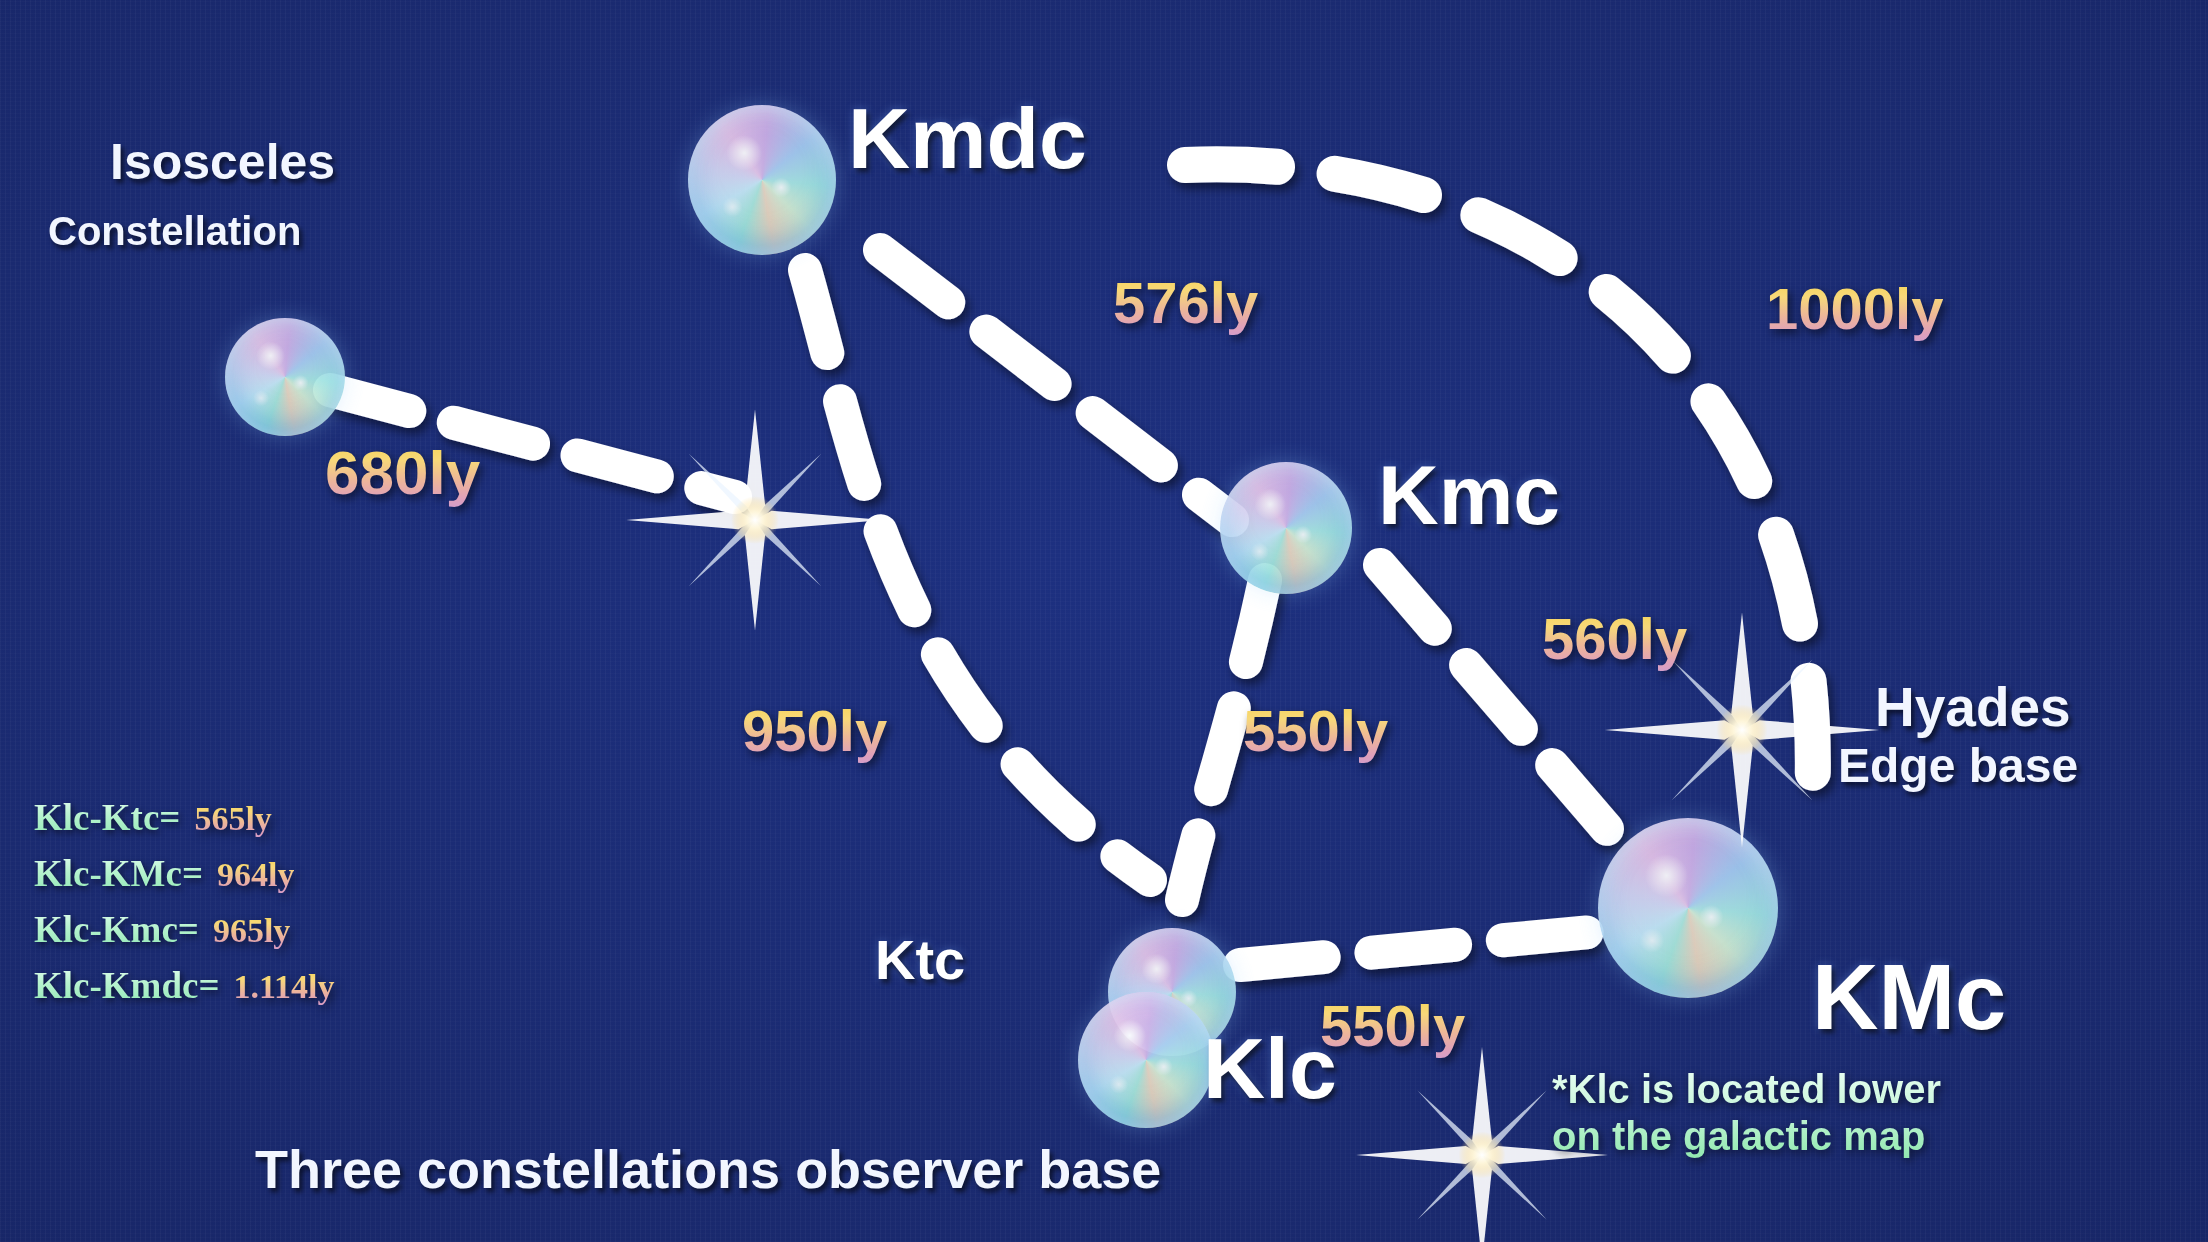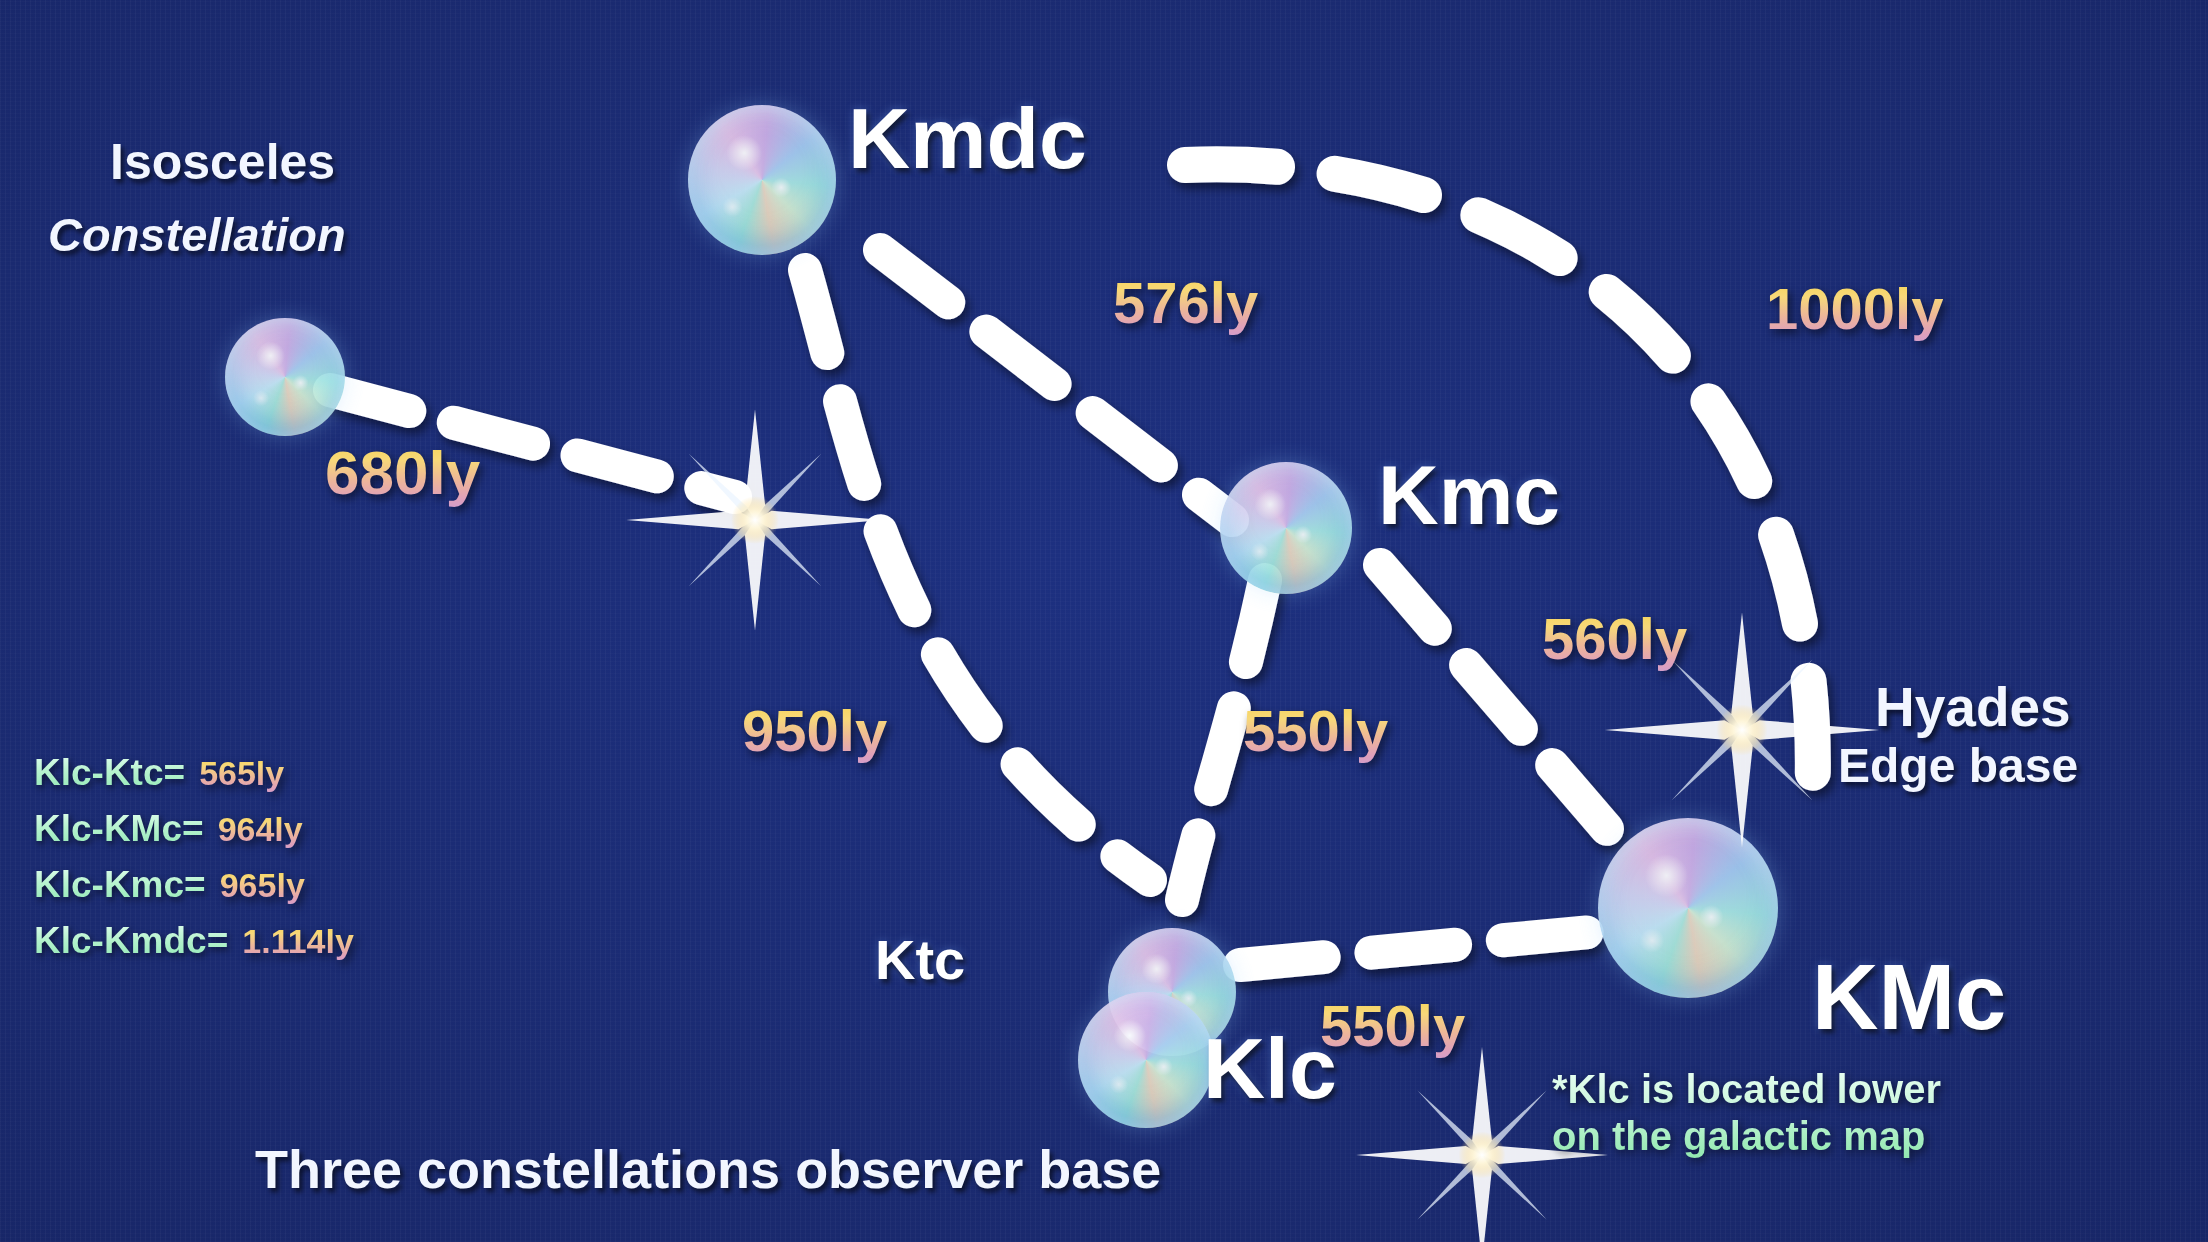--- a/index.html
+++ b/index.html
@@ -59,21 +59,21 @@
     color:#f2f6ff;font-weight:700;
     text-shadow:3px 4px 5px rgba(0,0,0,.60);
   }
   .dist{
     font-weight:700;
     background:linear-gradient(180deg,#f6d453 0%,#f7d879 30%,#ecb49b 62%,#dfa0bb 88%,#d59ec9 100%);
     -webkit-background-clip:text;background-clip:text;
     -webkit-text-fill-color:transparent;color:transparent;
     filter:drop-shadow(3px 4px 4px rgba(0,0,0,.55));
   }
-  .legend{position:absolute;left:34px;top:752px;z-index:6;}
+  .legend{position:absolute;left:34px;top:796px;z-index:6;font-family:Liberation Serif, serif;}
   .legend-row{display:flex;align-items:baseline;gap:14px;height:56px;}
   .legend-key{
     font-weight:700;font-size:37px;
     background:linear-gradient(180deg,#e6fff2 0%,#b7f3cf 45%,#8fe8b4 100%);
     -webkit-background-clip:text;background-clip:text;
     -webkit-text-fill-color:transparent;color:transparent;
     filter:drop-shadow(2px 3px 3px rgba(0,0,0,.55));
   }
   .legend-val{font-size:34px;}
   .note{
@@ -149,21 +149,21 @@
 
   <div class="node" style="left:1220px;top:462px;width:132px;height:132px;"></div>
 
   <div class="node" style="left:1108px;top:928px;width:128px;height:128px;"></div>
 
   <div class="node" style="left:1078px;top:992px;width:136px;height:136px;"></div>
 
   <div class="node" style="left:1598px;top:818px;width:180px;height:180px;"></div>
 
   <div class="lbl head" style="left:110px;top:135px;font-size:50px;">Isosceles</div>
-  <div class="lbl head" style="left:48px;top:210px;font-size:47px;font-style:italic;">Constellation</div>
+  <div class="lbl head" style="left:48px;top:210px;font-size:40px;">Constellation</div>
 
   <div class="lbl star-name" style="left:848px;top:92px;font-size:86px;">Kmdc</div>
 
   <div class="lbl star-name" style="left:1378px;top:450px;font-size:84px;">Kmc</div>
 
   <div class="lbl star-name" style="left:875px;top:930px;font-size:56px;">Ktc</div>
 
   <div class="lbl star-name" style="left:1203px;top:1022px;font-size:86px;">Klc</div>
 
   <div class="lbl star-name" style="left:1812px;top:948px;font-size:92px;">KMc</div>

